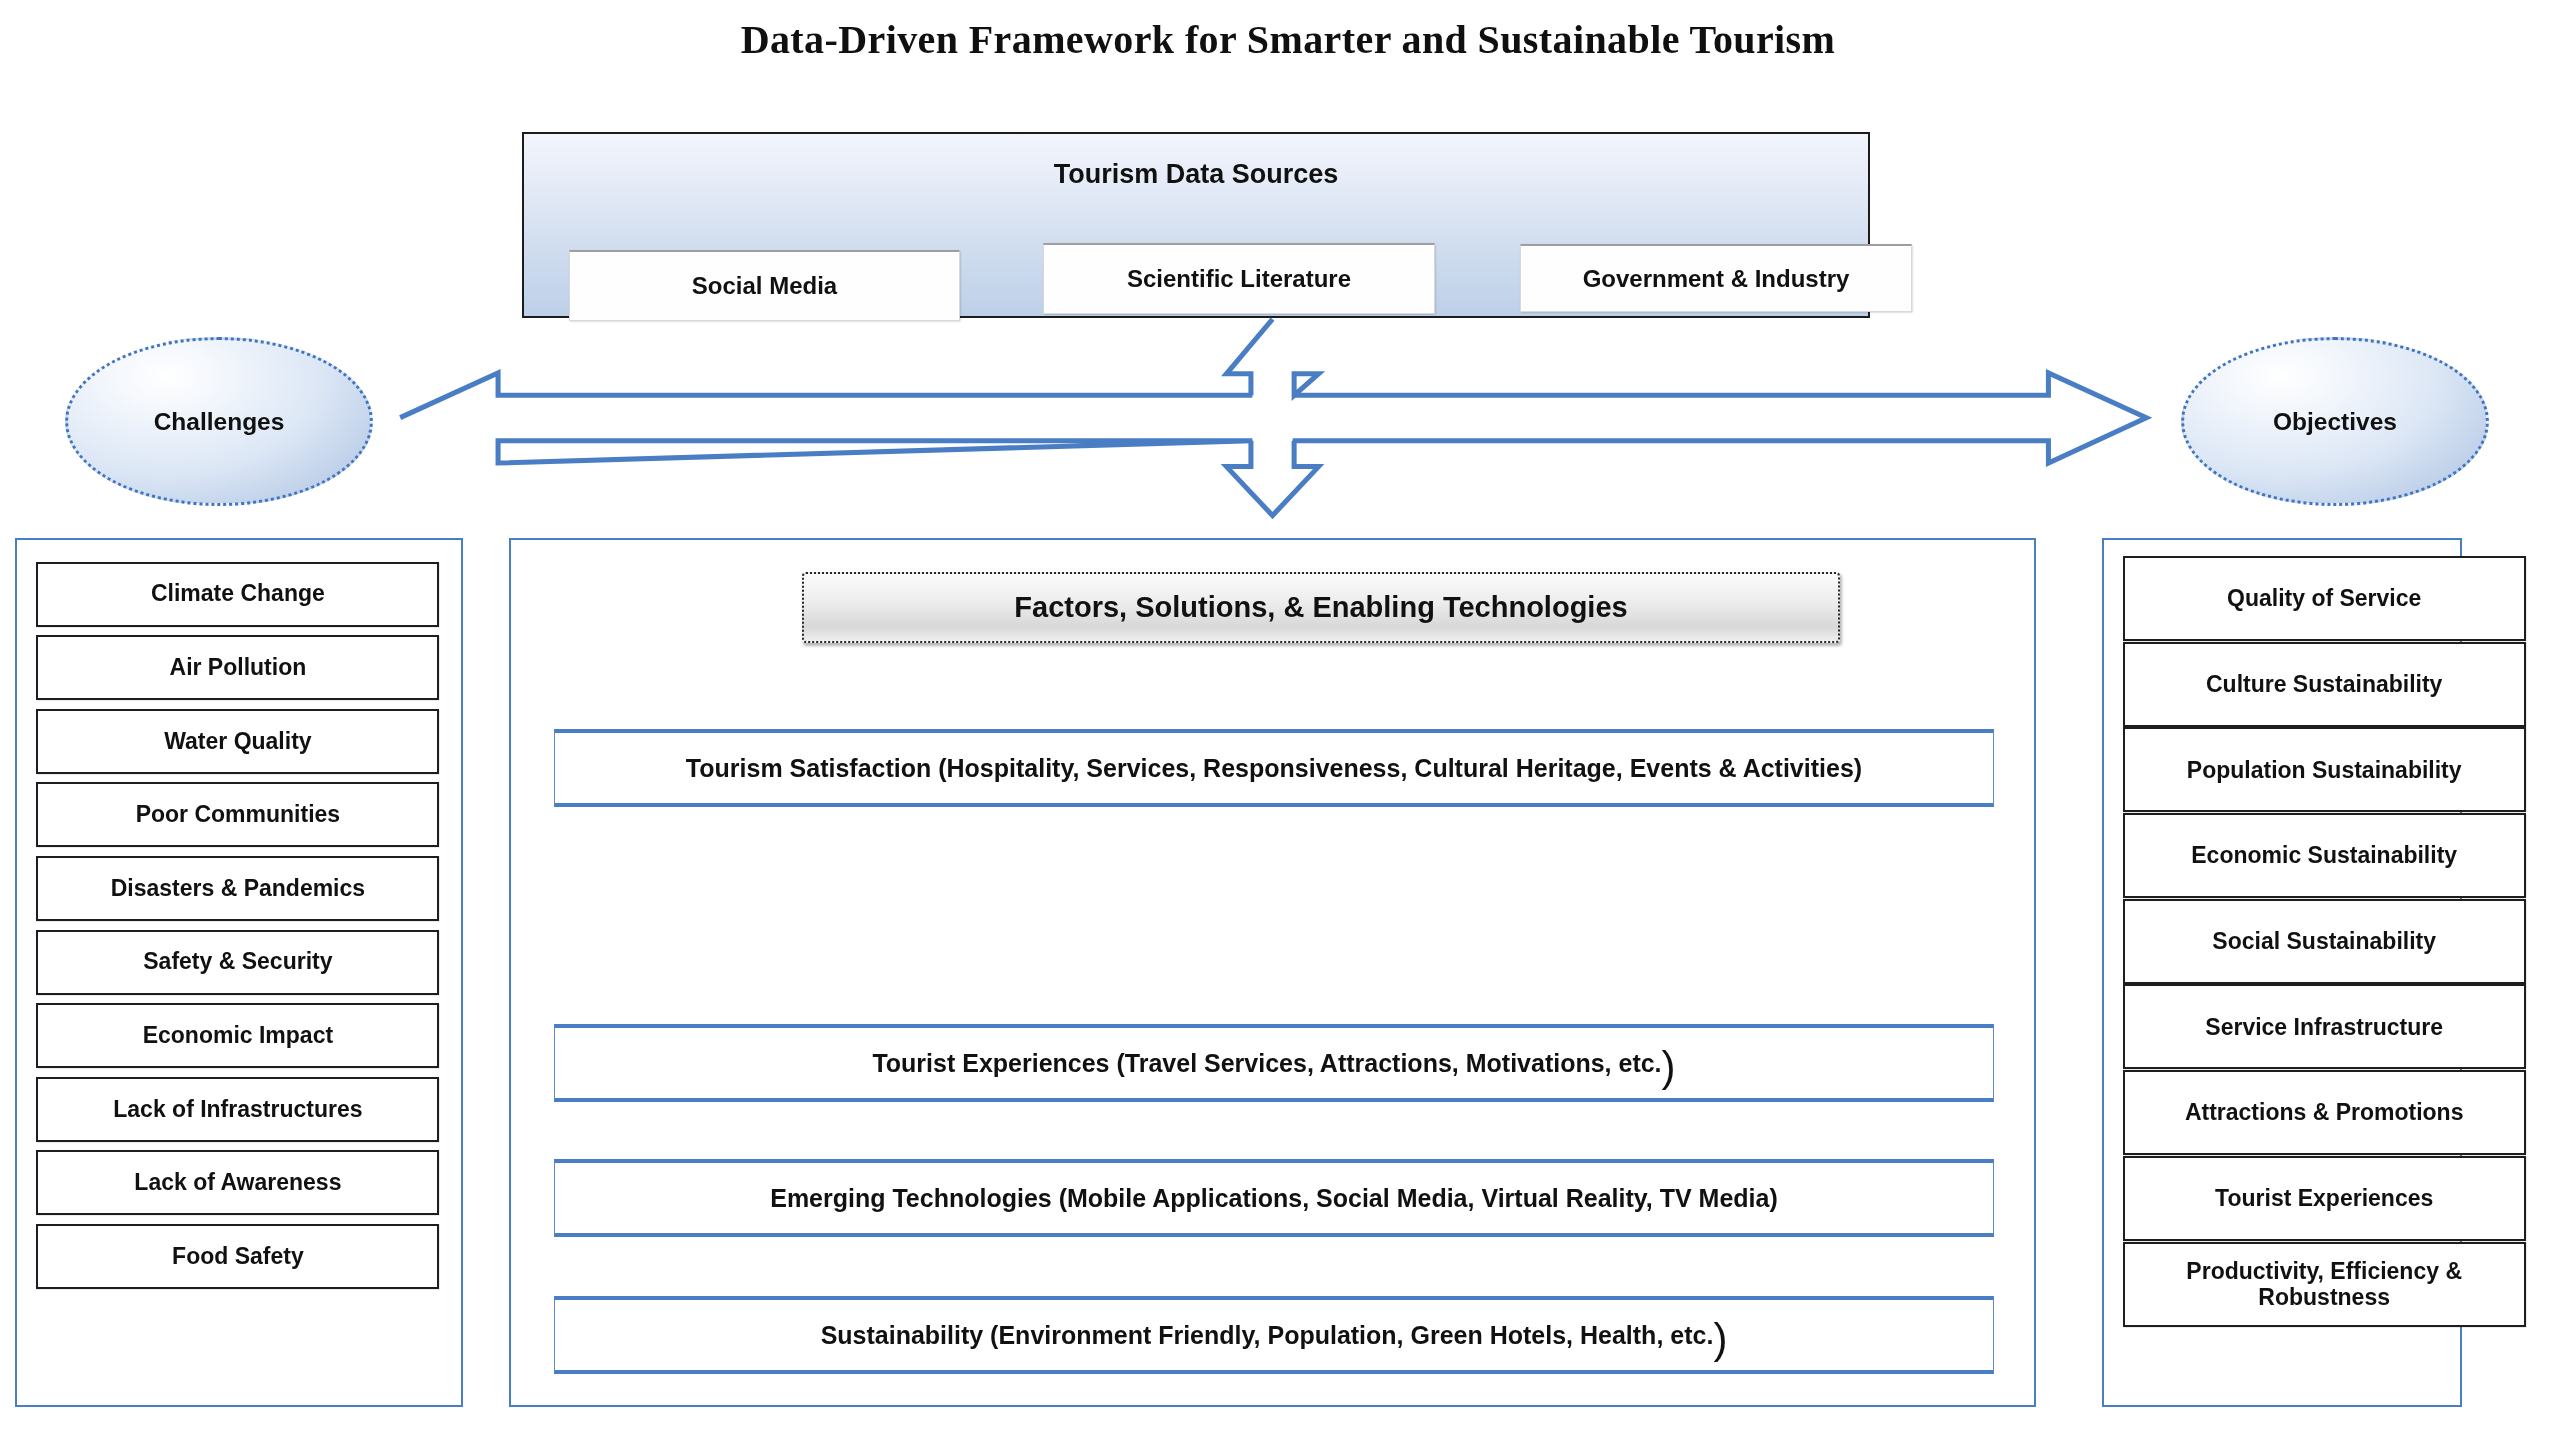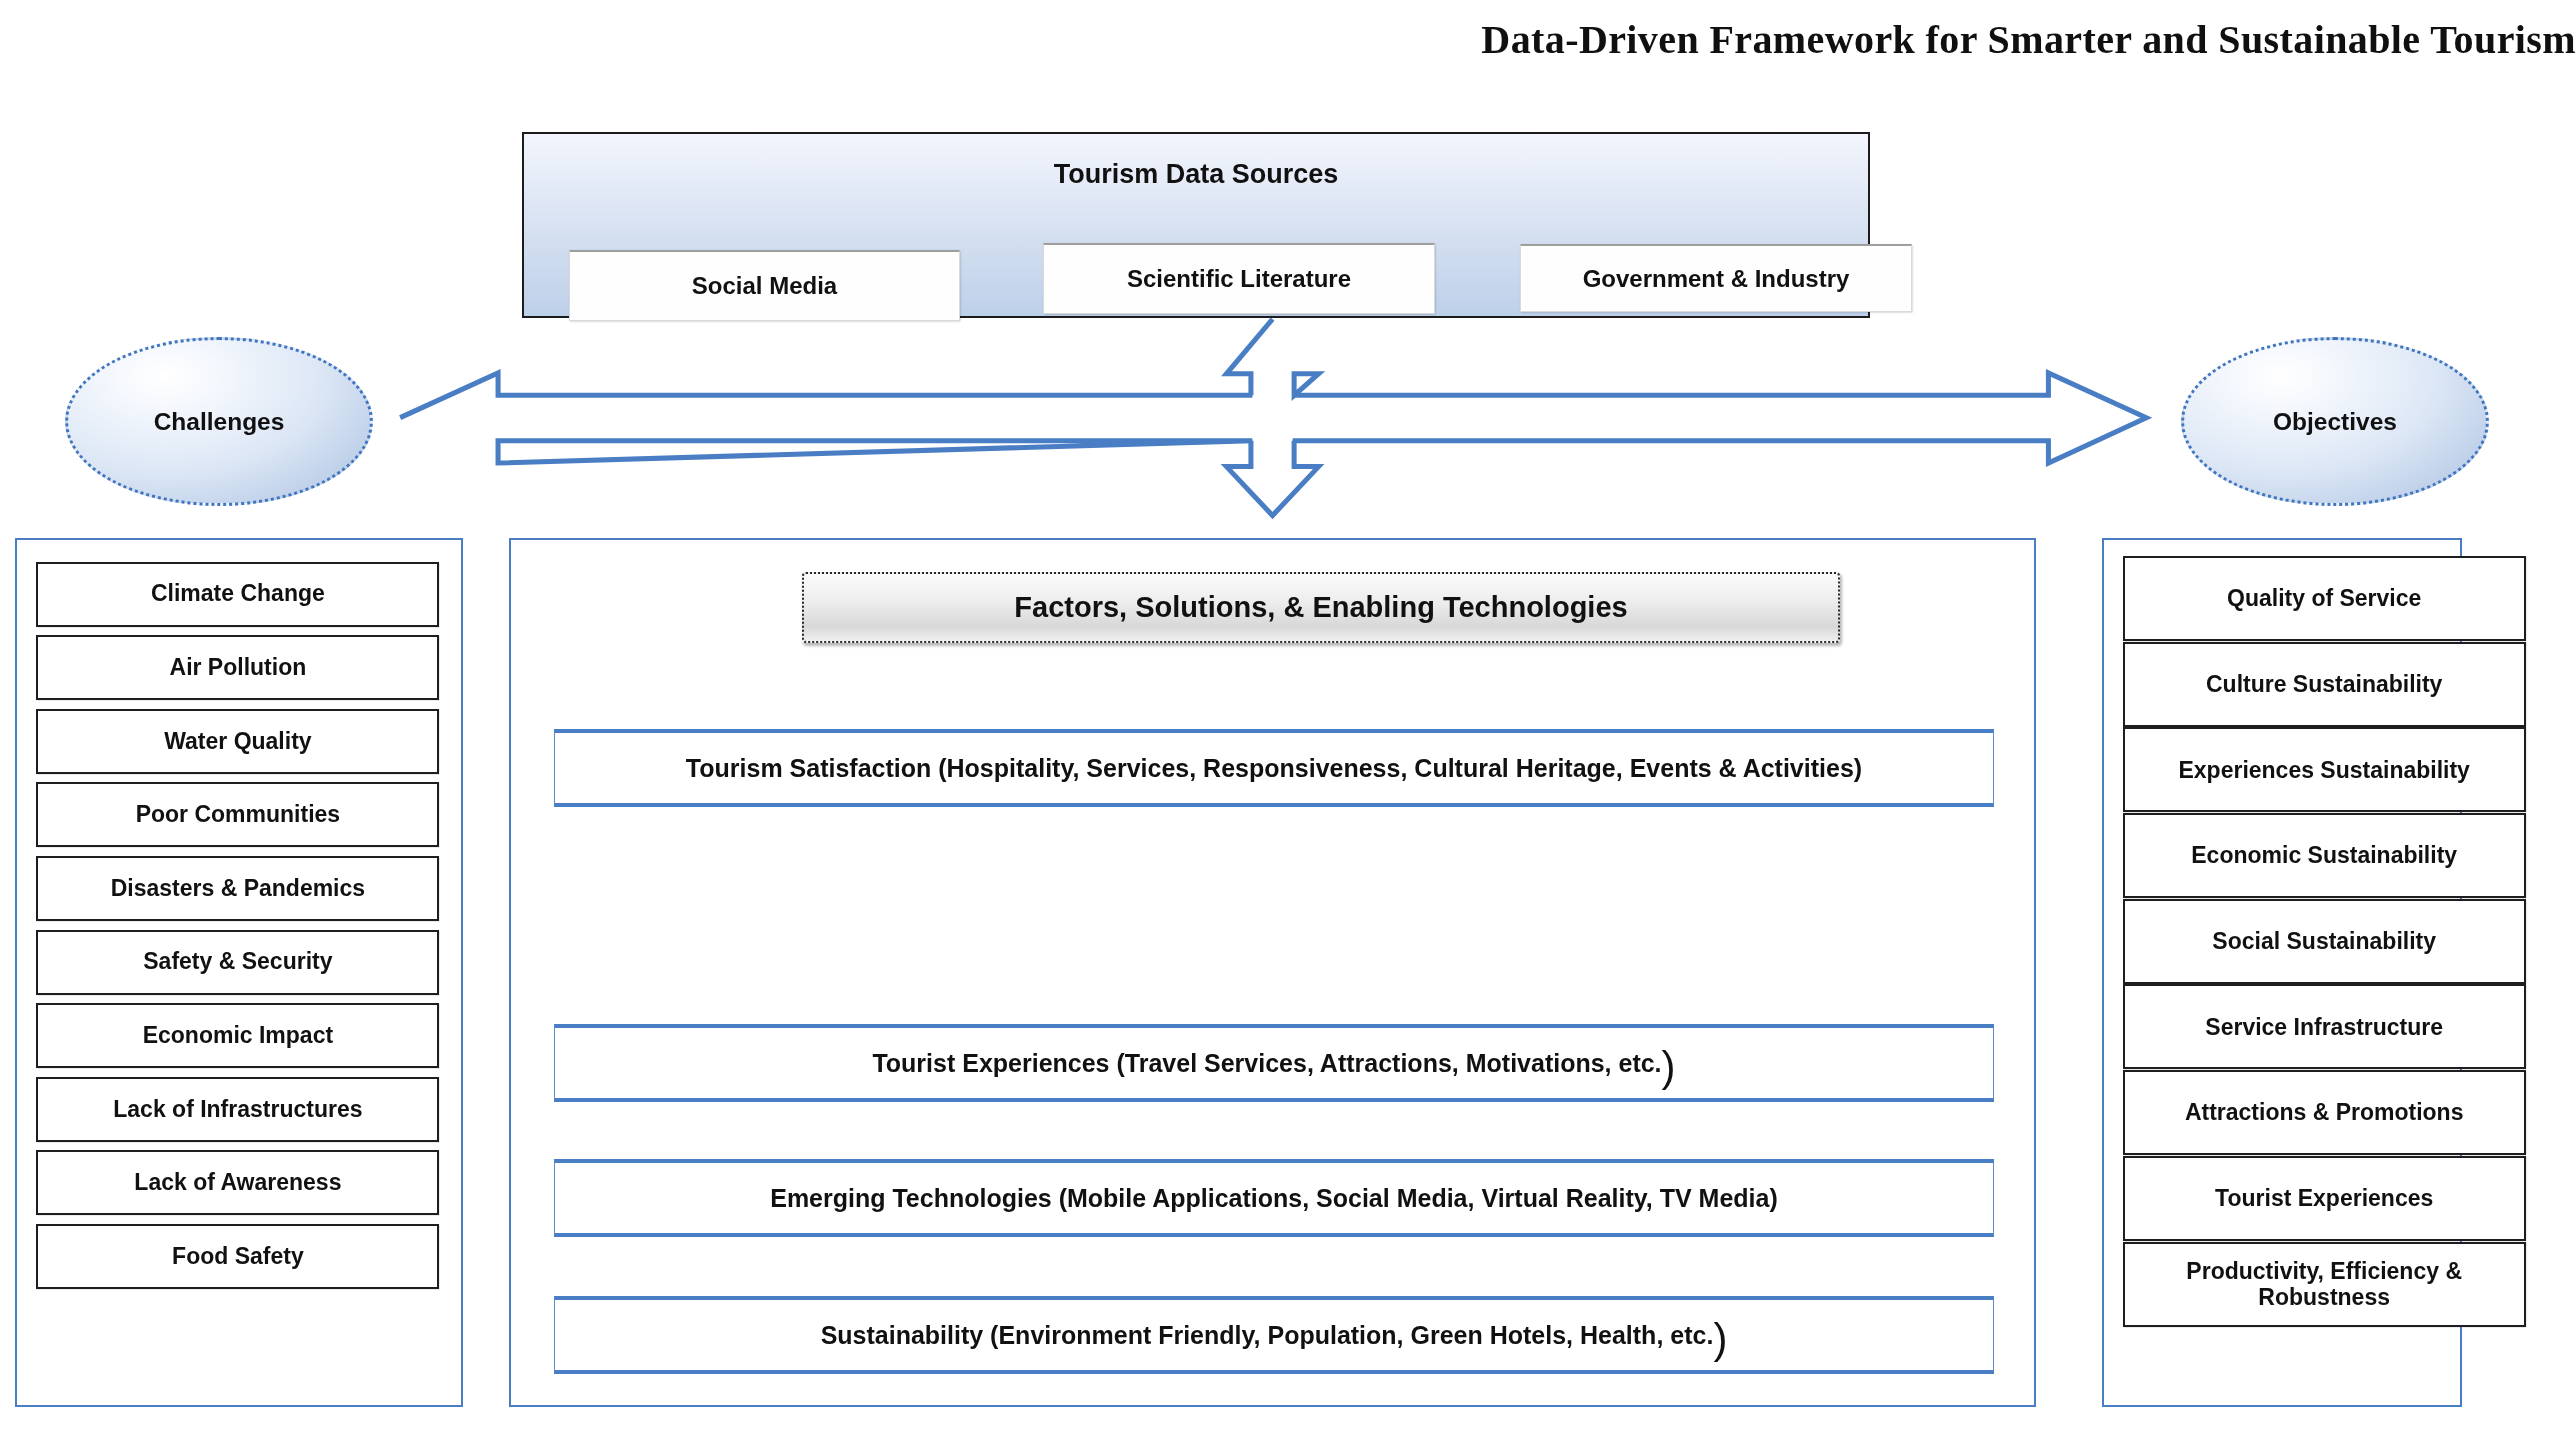--- a/index.html
+++ b/index.html
@@ -1,21 +1,21 @@
 <!DOCTYPE html>
 <html style="font-size:11.5px"><head>
 <meta charset="utf-8">
 <style>
   html,body{margin:0;padding:0;background:#ffffff;}
   body{width:2576px;height:1432px;position:relative;overflow:hidden;
        font-family:"Liberation Sans",sans-serif;color:#000;}
 
   
   #title{
-    position:absolute;left:0;top:16px;width:2576px;text-align:right;
+    position:absolute;left:0;top:16px;width:2576px;text-align:center;
     font-family:"Liberation Serif",serif;font-weight:bold;font-size:40px;
     letter-spacing:0.4px;color:#101010;
   }
 
   
   #ds-panel{
     position:absolute;left:522px;top:132px;width:1348px;height:186px;
     box-sizing:border-box;
     border:2.9px solid #1c1c1c;
     background:linear-gradient(to bottom,#f2f5fc 0%,#e6ecf8 25%,#d2def0 60%,#bdd0e9 100%);
@@ -167,21 +167,21 @@
   <div class="center-row" id="center-row-4">
     <span>Sustainability (Environment Friendly, Population, Green Hotels, Health, etc.</span>
       <span class="bigparen">)</span>
   </div>
 </div>
 
 <div class="panel" id="panel-right">
   <div id="right-list">
     <div class="obj-item">Quality of Service</div>
     <div class="obj-item">Culture Sustainability</div>
-    <div class="obj-item">Experiences Sustainability</div>
+    <div class="obj-item">Population Sustainability</div>
     <div class="obj-item">Economic Sustainability</div>
     <div class="obj-item">Social Sustainability</div>
     <div class="obj-item">Service Infrastructure</div>
     <div class="obj-item">Attractions &amp; Promotions</div>
     <div class="obj-item">Tourist Experiences</div>
     <div class="obj-item">Productivity, Efficiency &amp; Robustness</div>
   </div>
 </div>
 
 

